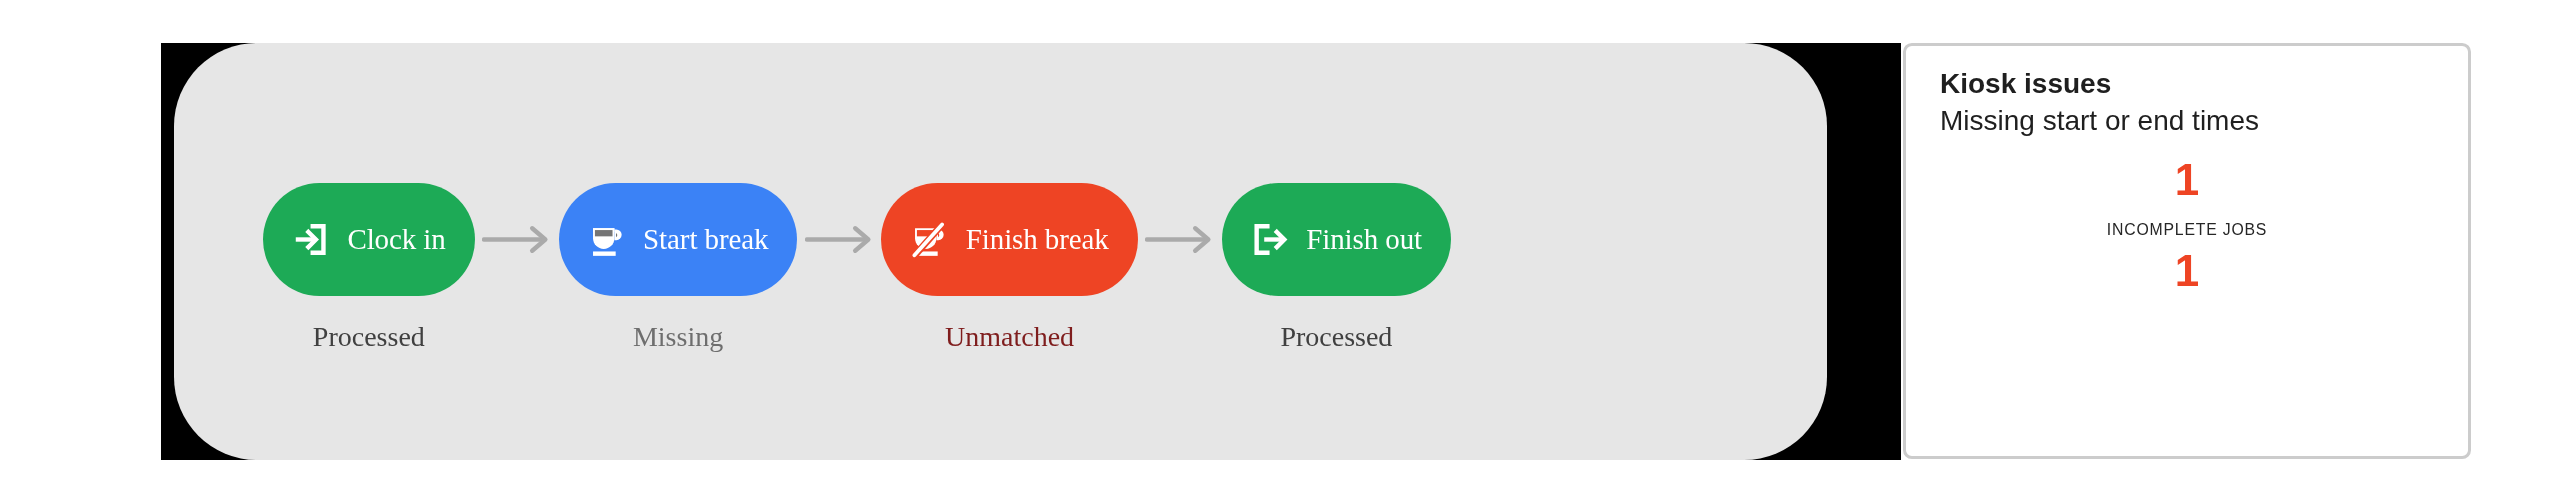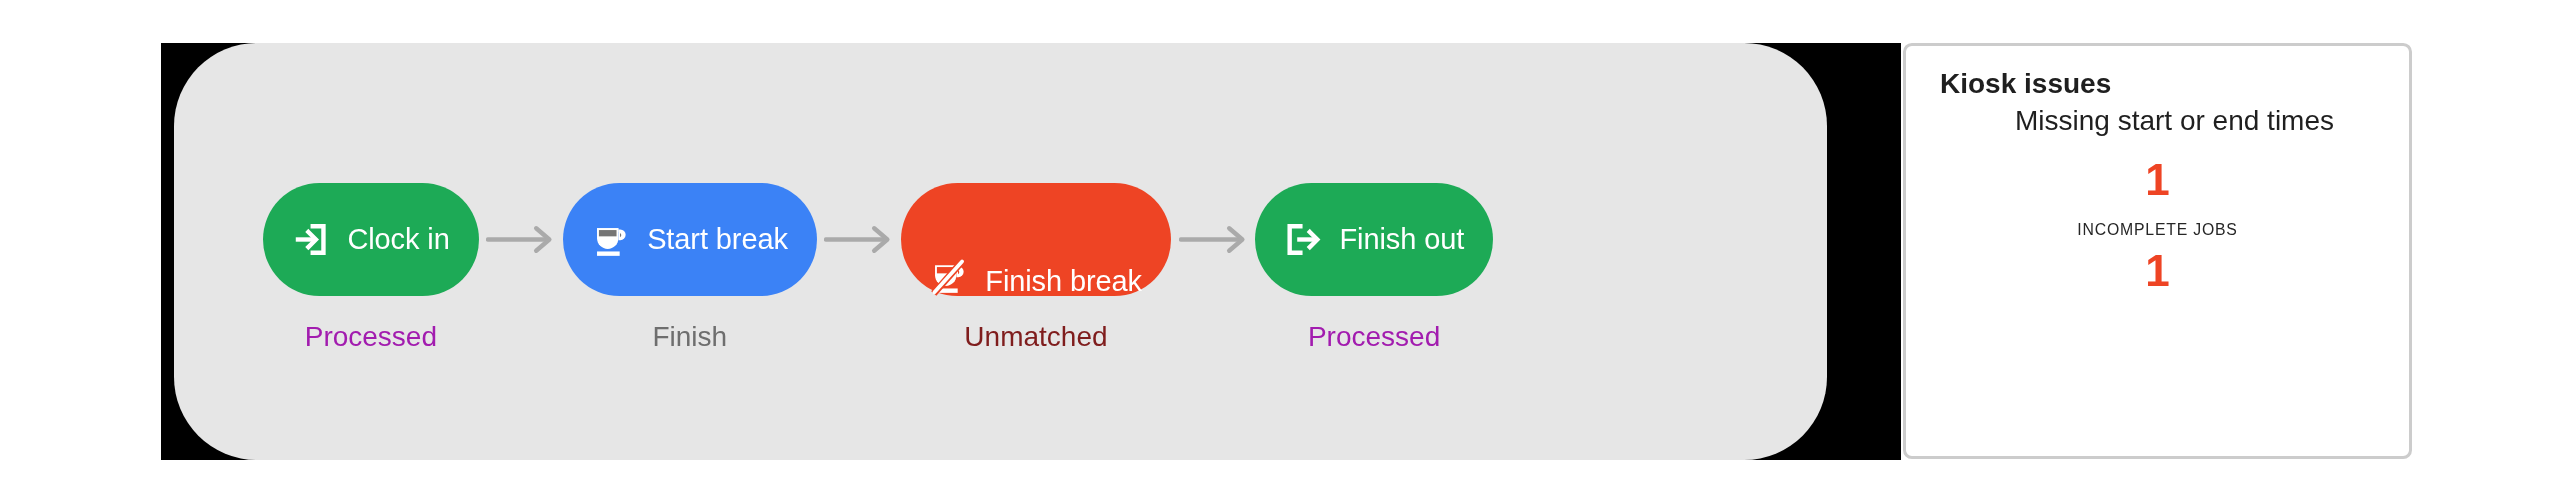--- a/index.html
+++ b/index.html
@@ -38,20 +38,21 @@
   }
 
   
   #flow-row {
     position: absolute;
     left: 263px;
     top: 183px;
     display: flex;
     flex-direction: row;
     align-items: flex-start;
+    font-family: Liberation Serif, serif;
   }
 
   .step {
     display: flex;
     flex-direction: column;
     align-items: center;
   }
 
   .pill {
     height: 113px;
@@ -59,21 +60,21 @@
     display: flex;
     flex-direction: row;
     align-items: center;
     justify-content: center;
     padding: 0 29px;
     box-sizing: border-box;
     color: #ffffff;
   }
   .pill.green  { background: #1daa56; }
   .pill.grey   { background: #3b82f6; }
-  .pill.red    { background: #ee4424; align-items: flex-end; }
+  .pill.red    { background: #ee4424; }
 
   .pill .glyph {
     width: 39px;
     height: 39px;
     flex: 0 0 39px;
     margin-right: 16.4px;
     display: block;
   }
   .pill .glyph svg { display: block; width: 39px; height: 39px; }
 
@@ -85,41 +86,41 @@
     letter-spacing: -0.1px;
   }
 
   .status {
     margin-top: 26.5px;
     font-size: 28px;
     line-height: 1;
     white-space: nowrap;
     text-align: center;
   }
-  .status.s-green { color: #a21caf; }
+  .status.s-green { color: #404040; }
   .status.s-grey  { color: #6e6e6e; }
   .status.s-red   { color: #7f1d1d; }
 
   
   .connector {
     width: 84px;
     height: 113px;
     flex: 0 0 84px;
     display: flex;
     align-items: center;
     justify-content: center;
   }
   .connector svg { display: block; }
 
   
   #kiosk-card {
     position: absolute;
     left: 1903px;
     top: 43px;
-    width: 509px;
+    width: 568px;
     height: 416px;
     background: #ffffff;
     border: 3.2px solid #cccccc;
     border-radius: 8.8px;
     box-sizing: border-box;
     padding: 21.4px 0 0 0;
   }
   #kiosk-card .card-heading {
     margin: 0 0 0 34px;
     font-size: 28px;
@@ -128,21 +129,20 @@
     line-height: 1.22;
     white-space: nowrap;
   }
   #kiosk-card .card-subheading {
     margin: 2.5px 0 0 34px;
     font-size: 28px;
     font-weight: normal;
     color: #1f1f1f;
     line-height: 1.22;
     white-space: nowrap;
-    text-align: center;
   }
   .stat-block {
     text-align: center;
     margin-top: 20px;
   }
   .stat-block .stat-label {
     font-size: 15.8px;
     letter-spacing: 0.8px;
     color: #262626;
     line-height: 1;
@@ -195,21 +195,21 @@
           <path d="M8 13 h34 v16 a17 17 0 0 1 -34 0 z" fill="#ffffff"></path>
           <path d="M8 13 h34 v6 h-34 z" fill="#ffffff"></path>
           <rect x="11" y="16" width="28" height="10" fill="#757575"></rect>
           <path d="M42 15 h3 a8.5 8.5 0 0 1 0 17 h-3 z" fill="#ffffff"></path>
           <path d="M44.5 20.5 a4 4 0 0 1 0 7 z" fill="#757575"></path>
           <rect x="8" y="50" width="36" height="7" fill="#ffffff"></rect>
         </svg>
       </span>
       <span class="pill-label">Start break</span>
     </div>
-    <div class="status s-grey">Finish</div>
+    <div class="status s-grey">Missing</div>
   </div>
 
   <div class="connector">
     <span>
       <svg width="69" height="29" viewBox="0 0 110 46" xmlns="http://www.w3.org/2000/svg">
         <line x1="3" y1="23" x2="98" y2="23" stroke="#aaaaaa" stroke-width="7" stroke-linecap="round"></line>
         <polyline points="80,5 101,23 80,41" fill="none" stroke="#aaaaaa" stroke-width="7" stroke-linecap="round" stroke-linejoin="round"></polyline>
       </svg>
     </span>
   </div>

